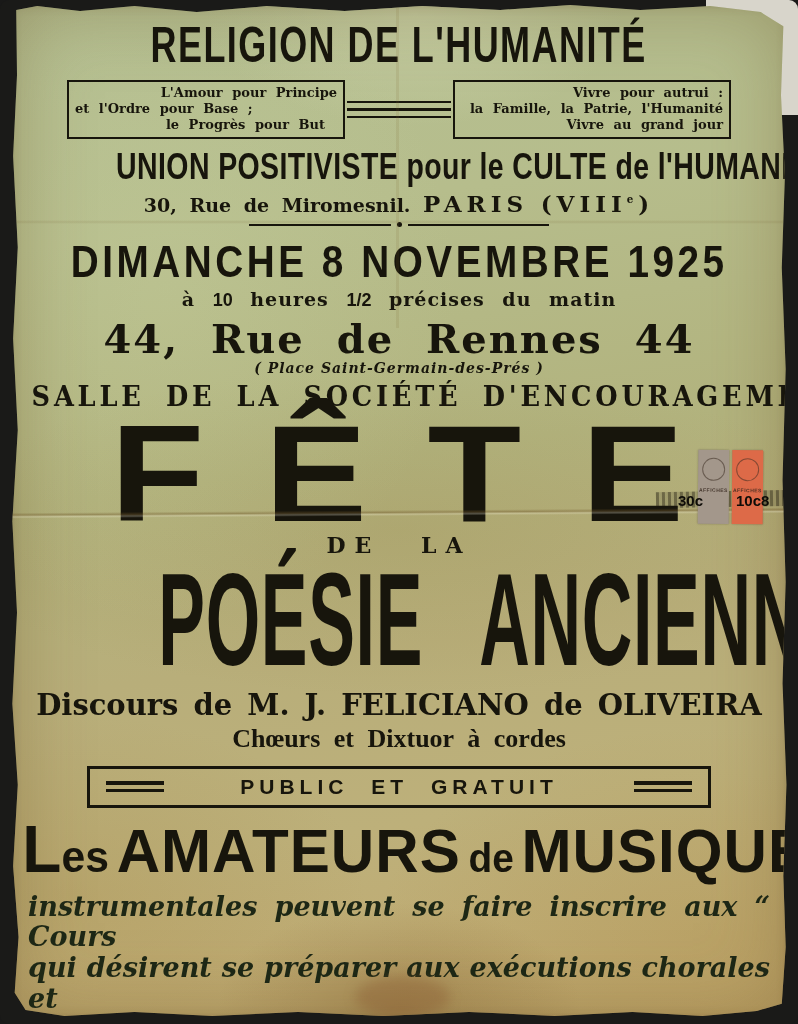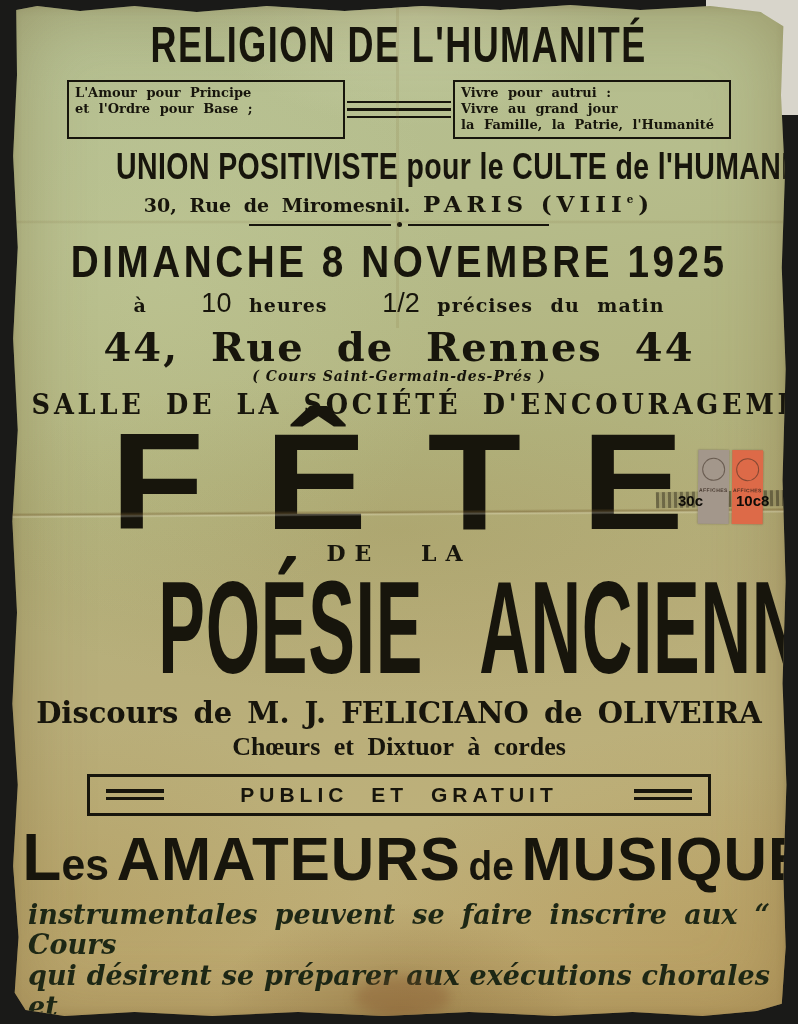--- a/index.html
+++ b/index.html
@@ -1,17 +1,17 @@
 <!DOCTYPE html>
 <html><head>
 <meta charset="utf-8">
 <style>
   html,body{margin:0;padding:0;background:#191918;}
   .stage{position:relative;width:798px;height:1024px;background:#1a1a18;overflow:hidden;
-         font-family:"Liberation Sans",sans-serif;color:#17150c;}
+         font-family:"Liberation Sans",sans-serif;color:#17150c;border-radius:9px;}
   .white-corner{position:absolute;top:0;right:0;width:92px;height:115px;background:#d8d5cb;}
   .poster{position:absolute;left:10px;top:4px;width:778px;height:1014px;box-sizing:border-box;
     padding-top:18px;text-align:center;
     background:
       radial-gradient(ellipse 300px 160px at 52% 1%, rgba(212,218,178,.5), transparent 70%),
       radial-gradient(ellipse 420px 480px at 20% 28%, rgba(202,212,162,.25), transparent 70%),
       radial-gradient(ellipse 260px 150px at 50% 99%, rgba(130,95,45,.38), transparent 70%),
       radial-gradient(ellipse 480px 300px at 90% 92%, rgba(172,142,76,.3), transparent 70%),
       radial-gradient(ellipse 420px 260px at 8% 88%, rgba(165,135,70,.28), transparent 70%),
       radial-gradient(ellipse 620px 220px at 50% 52%, rgba(150,130,70,.22), transparent 75%),
@@ -28,40 +28,40 @@
   .crease-vert{position:absolute;left:49.6%;top:0;width:3px;height:32%;background:rgba(120,100,50,.13);}
   .stain-bottom{position:absolute;left:345px;top:972px;width:95px;height:42px;border-radius:50%;
     background:rgba(135,85,45,.35);filter:blur(6px);}
   
   .title-line{line-height:.95;}
   .title-inner{display:inline-block;font-weight:900;font-size:50px;letter-spacing:2px;
     transform:scaleX(.72);white-space:nowrap;}
   .motto-row{margin-top:10px;display:flex;justify-content:center;align-items:stretch;}
   .motto-box{width:278px;box-sizing:border-box;border:2px solid #17150c;padding:3px 6px 4px;
     font-family:"DejaVu Serif",serif;font-weight:bold;font-size:13px;line-height:1.25;word-spacing:5px;}
-  .motto-box div{text-align:left;}
+  .motto-box div{text-align:right;}
   .motto-left .m2{text-align:left;}
   .motto-left .m3{text-align:right;padding-right:12px;}
   .motto-connector{width:104px;display:flex;flex-direction:column;justify-content:center;gap:5px;padding:0 2px;}
   .motto-connector i{display:block;height:2.5px;background:#17150c;}
   .union-line{margin-top:9px;line-height:1;}
   .union-inner{display:inline-block;font-weight:900;font-size:37px;letter-spacing:.5px;
     transform:scaleX(.77);white-space:nowrap;}
   .addr-line{margin-top:5px;font-family:"DejaVu Serif",serif;font-weight:bold;font-size:19px;word-spacing:6px;text-align:center;}
   .addr-city{font-size:23px;letter-spacing:5px;word-spacing:0;}
   .addr-rule{margin:5px auto 0;width:300px;display:flex;align-items:center;gap:6px;}
   .addr-rule i{flex:1;height:2.5px;background:#17150c;}
   .addr-rule b{width:5px;height:5px;background:#17150c;border-radius:50%;}
   
   .date-line{margin-top:13px;line-height:1;}
   .date-inner{display:inline-block;font-weight:900;font-size:44px;letter-spacing:4px;
     transform:scaleX(.88);white-space:nowrap;}
   .time-line{margin-top:4px;font-family:"DejaVu Serif",serif;font-weight:bold;font-size:19px;
     word-spacing:10px;letter-spacing:1px;}
-  .time-num{font-family:"Liberation Sans",sans-serif;font-weight:400;font-size:27px;letter-spacing:0;margin-left:37px;}
+  .time-num{font-family:"Liberation Sans",sans-serif;font-weight:700;font-size:18px;letter-spacing:0;}
   .street-line{margin-top:8px;font-family:"DejaVu Serif",serif;font-weight:bold;font-size:40px;
     letter-spacing:2px;word-spacing:16px;line-height:1;}
   .place-line{margin-top:1px;font-family:"DejaVu Serif",serif;font-weight:bold;font-style:italic;
     font-size:14px;letter-spacing:1px;}
   .hall-line{margin-top:7px;line-height:1;}
   .hall-inner{display:inline-block;font-family:"DejaVu Serif",serif;font-weight:bold;font-size:27px;
     letter-spacing:4px;word-spacing:9px;transform:scaleX(.95);white-space:nowrap;}
   
   .fete-line{margin-top:2px;height:118px;line-height:.86;}
   .fete-inner{display:inline-block;font-weight:900;font-size:142px;letter-spacing:56px;margin-right:-56px;
@@ -116,30 +116,31 @@
   <div class="poster">
 
     <div class="title-line">
       <span class="title-inner">RELIGION DE L'HUMANITÉ</span>
     </div>
 
     <div class="motto-row">
       <div class="motto-box motto-left">
         <div class="m1">L'Amour pour Principe</div>
         <div class="m2">et l'Ordre pour Base ;</div>
+        <div class="m3">le Progrès pour But</div>
       </div>
       <div class="motto-connector">
         <i></i>
           <i></i>
           <i></i>
       </div>
       <div class="motto-box motto-right">
         <div>Vivre pour autrui :</div>
+        <div>la Famille, la Patrie, l'Humanité</div>
         <div>Vivre au grand jour</div>
-        <div>la Famille, la Patrie, l'Humanité</div>
       </div>
     </div>
 
     <div class="union-line">
       <span class="union-inner">UNION POSITIVISTE pour le CULTE de l'HUMANITÉ</span>
     </div>
 
     <div class="addr-line">
       <span>30, Rue de Miromesnil.</span>
       <span class="addr-city">PARIS</span>
@@ -157,21 +158,21 @@
 
     <div class="time-line">
       <span>à</span>
       <span class="time-num">10</span>
       <span>heures</span>
       <span class="time-num">1/2</span>
       <span>précises du matin</span>
     </div>
 
     <div class="street-line">44, Rue de Rennes 44</div>
-    <div class="place-line">( Cours Saint-Germain-des-Prés )</div>
+    <div class="place-line">( Place Saint-Germain-des-Prés )</div>
     <div class="hall-line">
       <span class="hall-inner">SALLE DE LA SOCIÉTÉ D'ENCOURAGEMENT</span>
     </div>
 
     <div class="fete-line">
       <span class="fete-inner">FÊTE</span>
     </div>
     <div class="dela-line">DE LA</div>
     <div class="poesie-line">
       <span class="poesie-inner">POÉSIE ANCIENNE</span>

